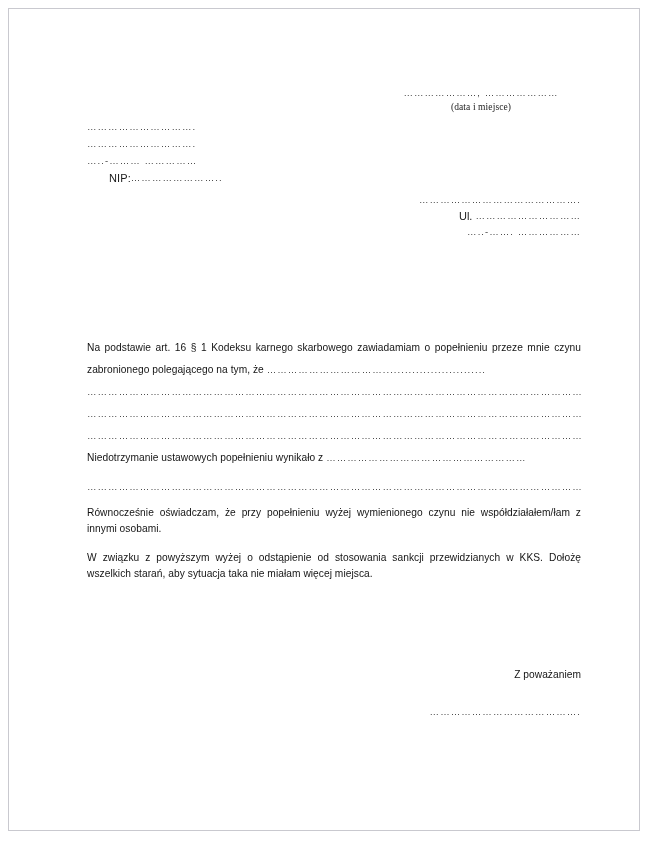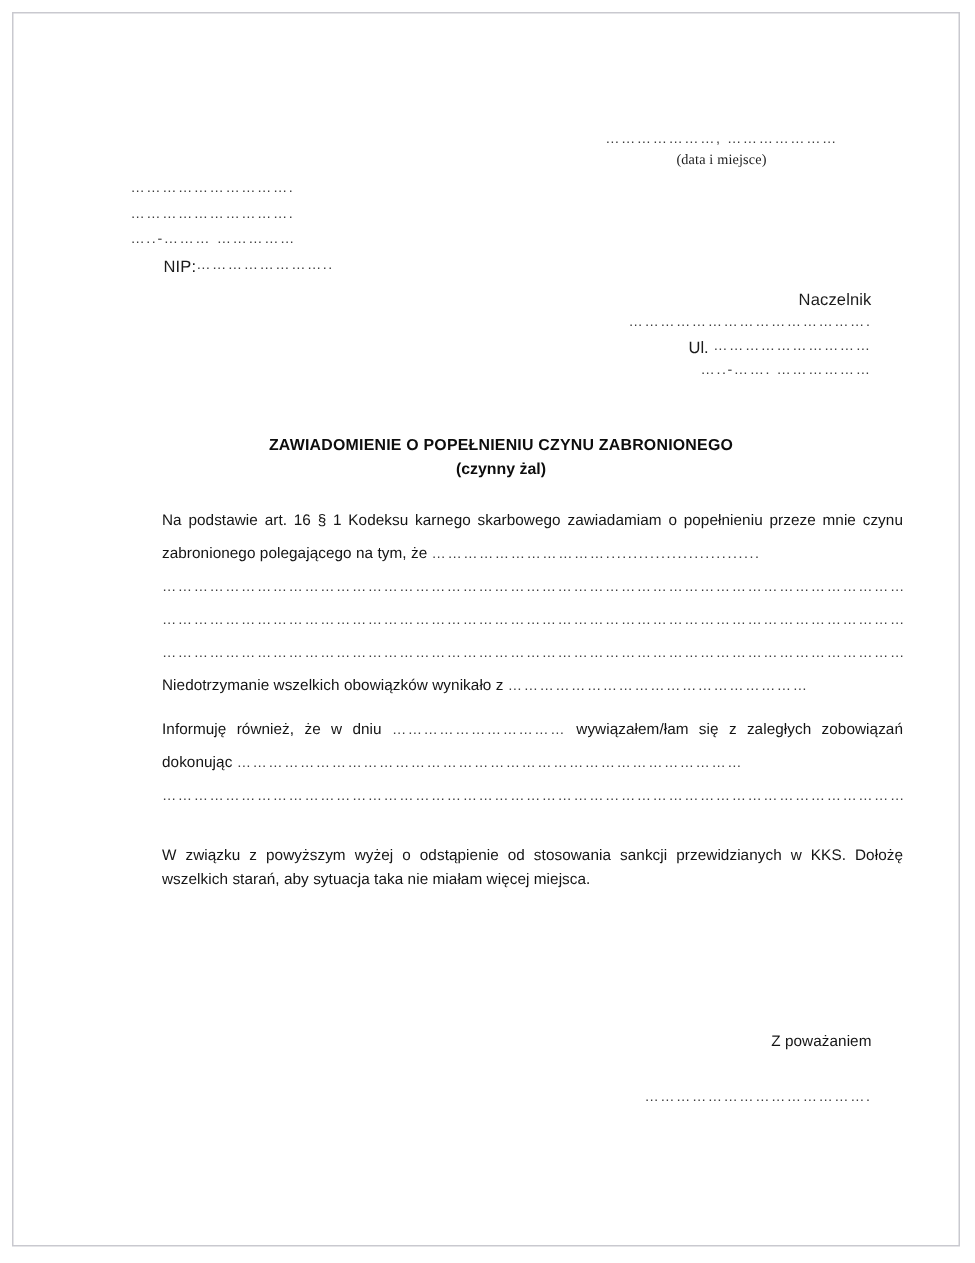--- a/index.html
+++ b/index.html
@@ -152,21 +152,20 @@
     color: #0d0d0d;
     margin-top: 1px;
   }
 
   
   .body-area {
     position: absolute;
     left: 0;
     top: 328px;
     width: 494px;
-    margin-left: 21px;
   }
   p.para {
     margin: 0;
     font-size: 10.2px;
     line-height: 22px;
     text-align: justify;
     text-justify: inter-word;
     color: #141414;
     letter-spacing: 0.05px;
   }
@@ -191,21 +190,21 @@
   .inline-dots {
     letter-spacing: 1.05px;
     font-size: 9.5px;
     color: #3a3a3a;
   }
 
   
   .closing-block {
     position: absolute;
     right: 0;
-    top: 680px;
+    top: 660px;
     width: 215px;
     text-align: right;
   }
   .closing-block .regards {
     display: block;
     font-size: 10.2px;
     color: #141414;
     letter-spacing: 0.05px;
   }
   .sig-line {
@@ -241,64 +240,57 @@
       </div>
       <div class="row">
         <span class="dots">…..-……… ……………</span>
       </div>
       <div class="row">
         <span class="lbl">NIP:</span><span class="dots">……………………..</span>
       </div>
     </div>
 
     <div class="recipient-block">
-      <div class="title-line">Naczelnik</div>
       <div class="row">
         <span class="dots">……………………………………….</span>
       </div>
       <div class="row">
         <span class="lbl">Ul.</span>
         <span class="dots">…………………………</span>
       </div>
       <div class="row">
         <span class="dots">…..-……. ………………</span>
       </div>
     </div>
 
-    <div class="doc-title">
-      <span class="main">ZAWIADOMIENIE O POPEŁNIENIU CZYNU ZABRONIONEGO</span>
-      <span class="sub">(czynny żal)</span>
-    </div>
 
     <div class="body-area">
 
       <p class="para"><span>Na podstawie art. 16 § 1 Kodeksu karnego skarbowego zawiadamiam o popełnieniu przeze mnie czynu zabronionego polegającego na tym, że</span>
         <span class="inline-dots">……………………………............................</span>
       </p>
 
       <span class="fill-line">…………………………………………………………………………………………………………………………………</span>
       <span class="fill-line">…………………………………………………………………………………………………………………………………</span>
       <span class="fill-line">…………………………………………………………………………………………………………………………………</span>
 
-      <p class="para"><span>Niedotrzymanie wszelkich obowiązków wynikało z</span>
+      <p class="para"><span>Niedotrzymanie ustawowych popełnieniu wynikało z</span>
         <span class="inline-dots">…………………………………………………</span>
       </p>
 
       <div class="gap-sm"></div>
 
-      <p class="para"><span>Informuję również, że w dniu</span>
-        <span class="inline-dots">……………………………</span>
-        <span>wywiązałem/łam się z zaległych zobowiązań dokonując</span>
-        <span class="inline-dots">……………………………………………………………………………………</span>
+
+      <span class="fill-line">…………………………………………………………………………………………………………………………………</span>
+
+      <div class="gap-sm"></div>
+
+      <p class="para compact"><span>Równocześnie oświadczam, że przy popełnieniu wyżej wymienionego czynu nie</span>
+        <span>współdziałałem/łam z innymi osobami.</span>
       </p>
-
-      <span class="fill-line">…………………………………………………………………………………………………………………………………</span>
-
-      <div class="gap-sm"></div>
-
 
       <div class="gap-lg"></div>
 
       <p class="para compact"><span>W związku z powyższym wyżej o odstąpienie od stosowania sankcji przewidzianych w KKS.</span>
         <span>Dołożę wszelkich starań, aby sytuacja taka nie miałam więcej miejsca.</span>
       </p>
 
     </div>
 
     <div class="closing-block">

